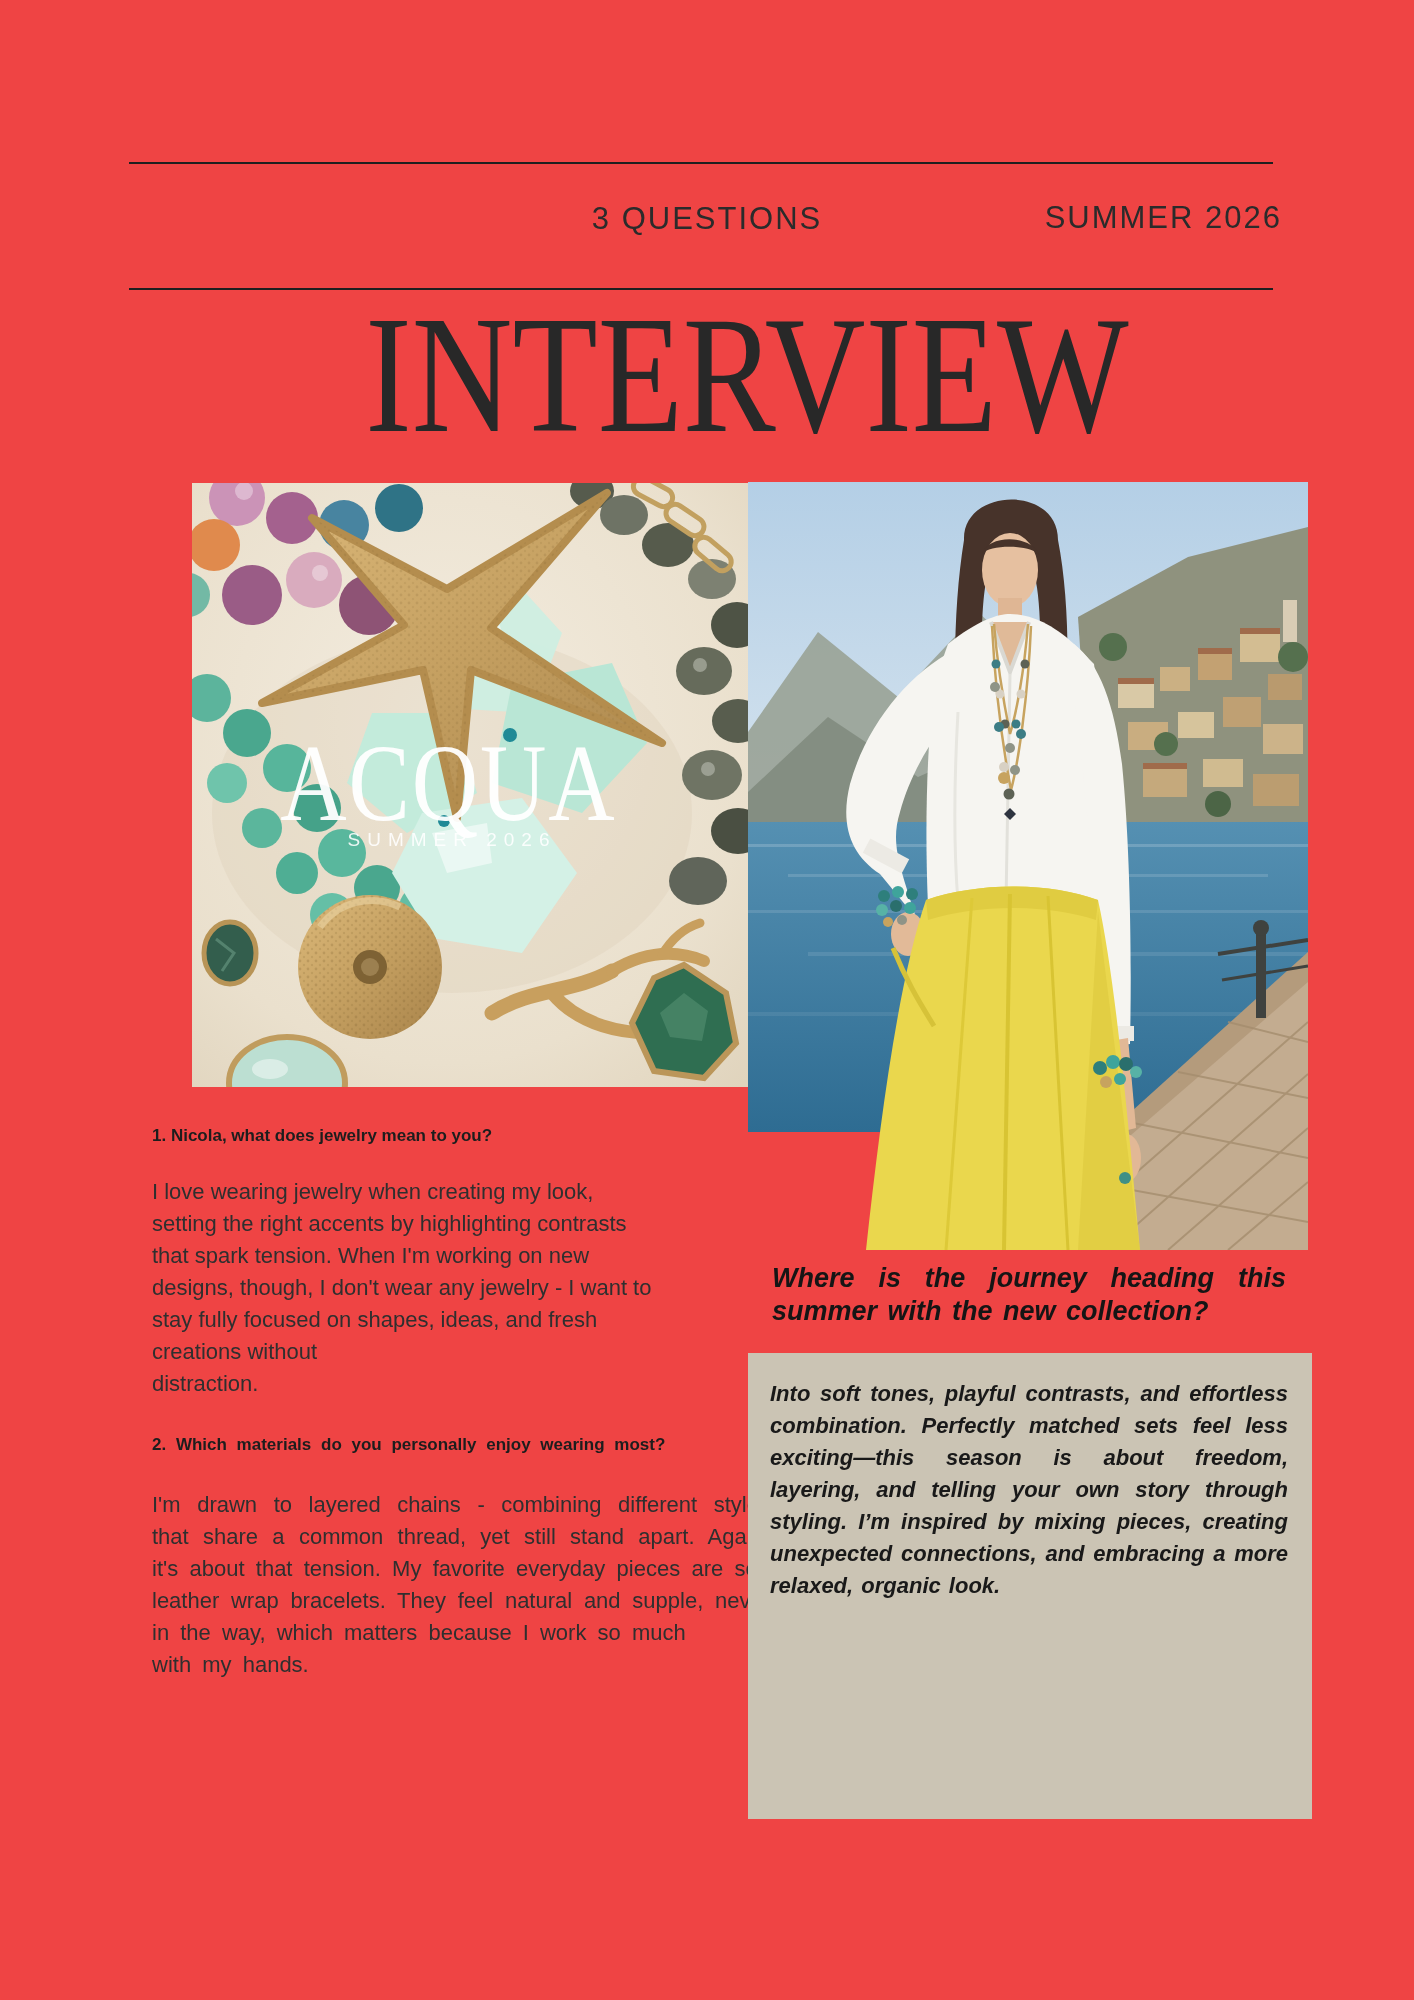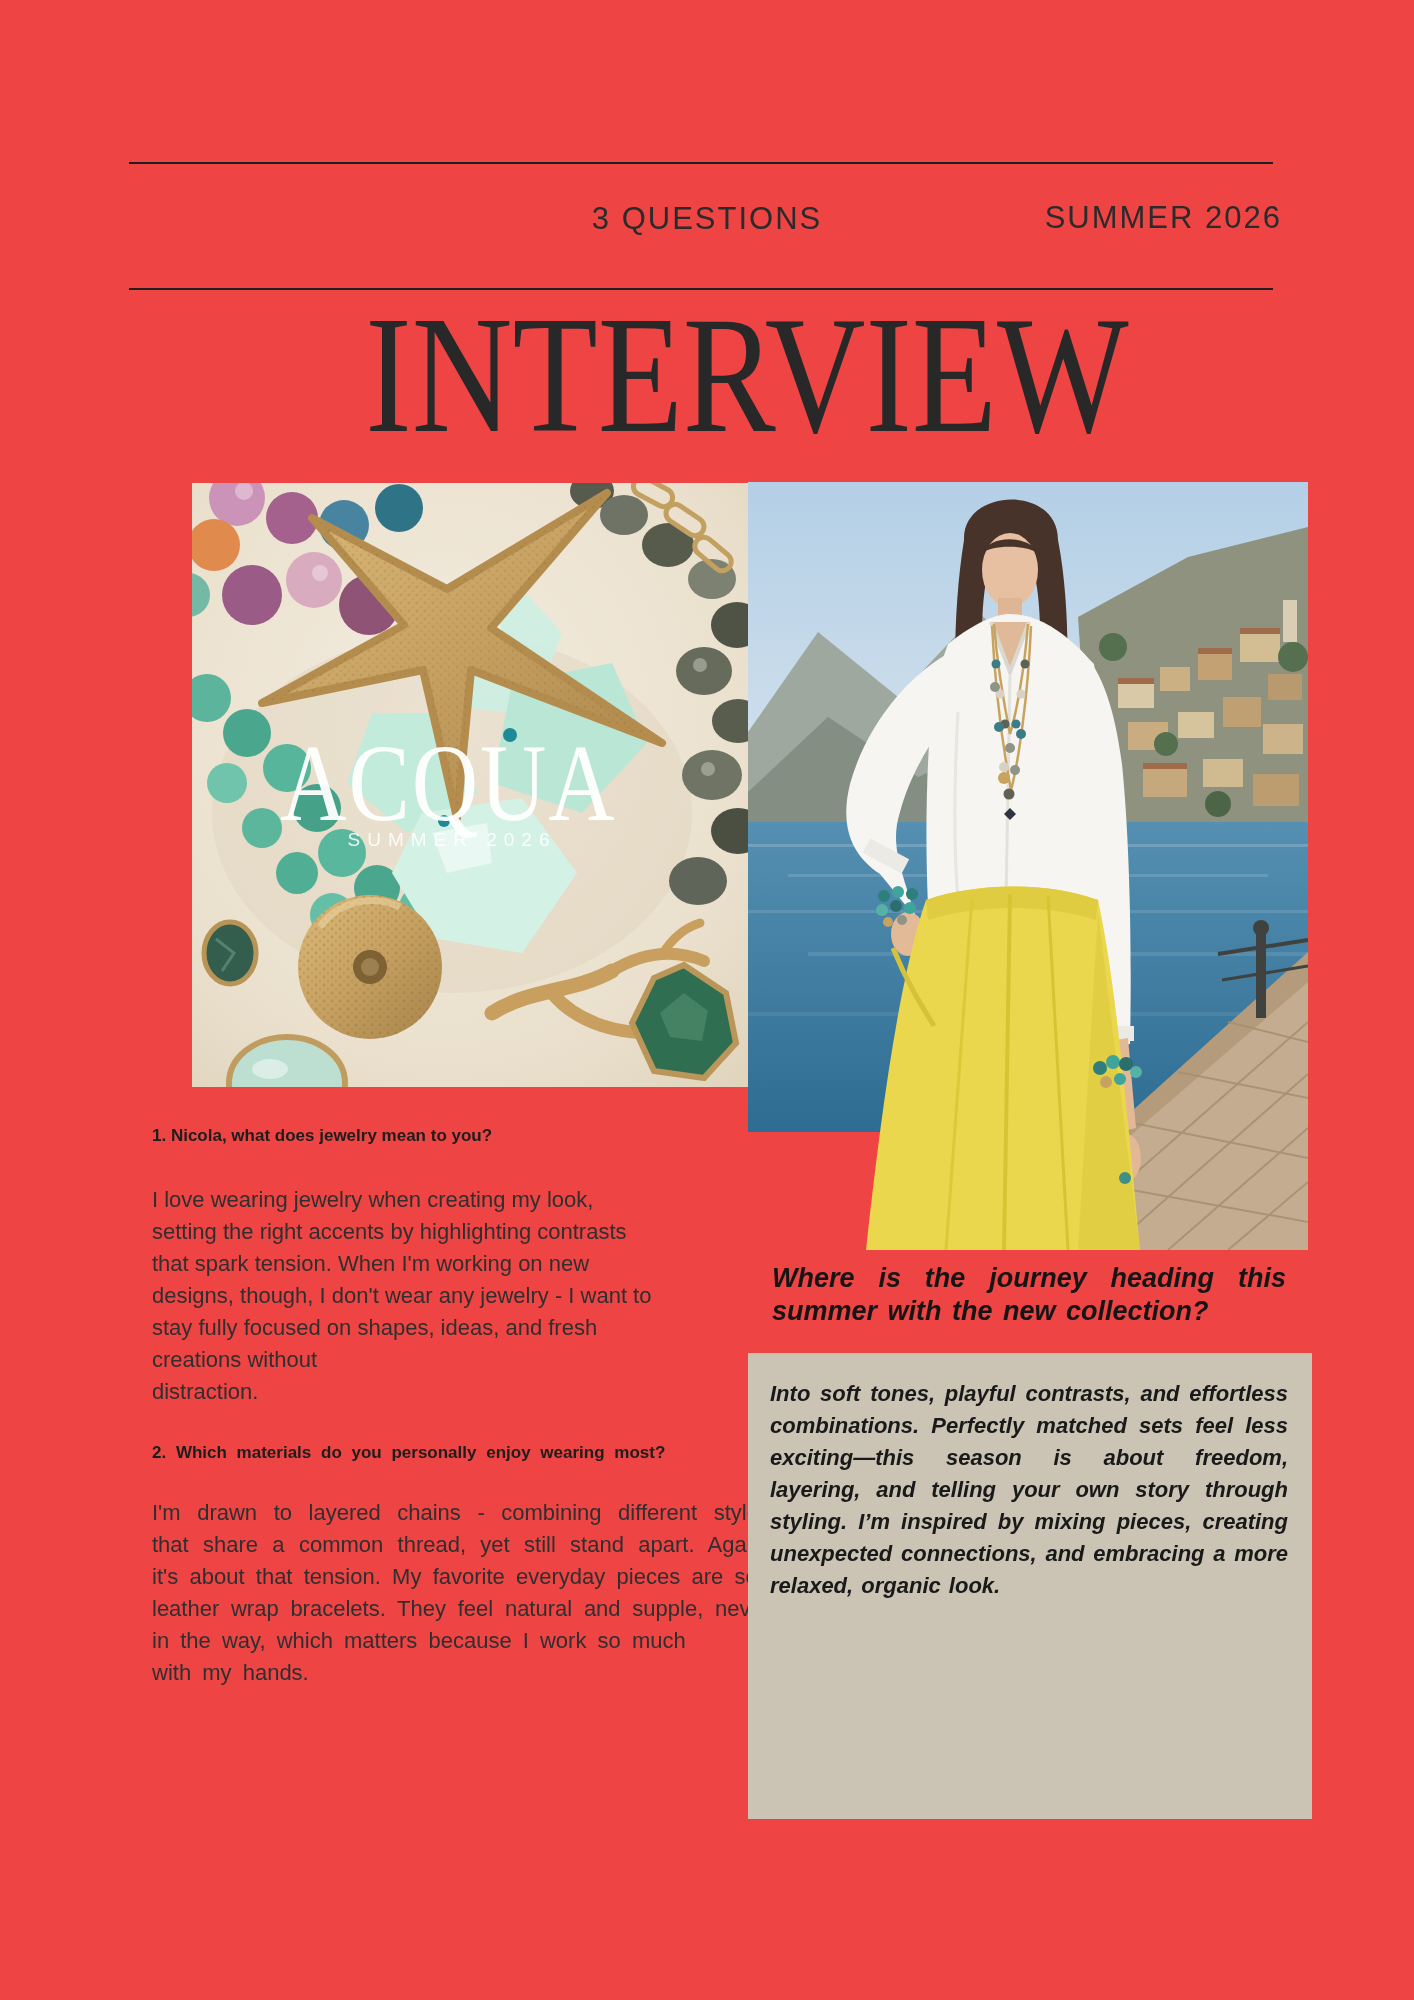--- a/index.html
+++ b/index.html
@@ -19,21 +19,21 @@
   .cover-brand{position:absolute;top:243px;left:0;width:100%;text-align:center;
         font-family:"Liberation Serif",serif;font-size:100px;line-height:115px;letter-spacing:2px;
         color:rgba(255,255,255,0.95);transform:scale(0.92,1.1);}
   .cover-edition{position:absolute;top:346px;left:0;width:100%;text-align:center;
         font-size:19px;line-height:22px;letter-spacing:7px;padding-left:7px;box-sizing:border-box;
         color:rgba(255,255,255,0.88);}
   .qa-left{position:absolute;left:152px;top:1120px;width:618px;}
   .q{margin:0;font-size:17px;font-weight:700;line-height:32px;color:#1d1d1d;}
   .q2{text-align:justify;word-spacing:5px;margin-top:29px;}
   .a{margin:0;font-size:22px;line-height:32px;color:#2f2f2f;}
-  .a1{margin-top:32px;white-space:pre-line;}
+  .a1{margin-top:24px;white-space:pre-line;}
   .a2{margin-top:28px;white-space:pre-line;text-align:justify;word-spacing:5px;}
   .photo{position:absolute;left:748px;top:482px;width:560px;height:768px;overflow:hidden;}
   .photo svg{display:block;}
   .q3{position:absolute;left:772px;top:1262px;width:514px;margin:0;
         font-size:27px;font-weight:700;font-style:italic;line-height:33px;
         text-align:justify;word-spacing:3px;color:#151515;}
   .panel{position:absolute;left:748px;top:1353px;width:564px;height:466px;background:#cbc4b4;
         box-sizing:border-box;padding:25px 24px 0 22px;}
   .panel p{margin:0;font-size:22px;font-weight:700;font-style:italic;line-height:32px;
         text-align:justify;word-spacing:2px;color:#191919;}
@@ -336,16 +336,16 @@
             <circle cx="372" cy="597" r="6" fill="#3fa49b"></circle>
         </g>
         <circle cx="377" cy="696" r="6" fill="#3f8f86"></circle>
       </g>
     </svg>
   </div>
 
   <h2 class="q3">Where is the journey heading this summer with the new collection?</h2>
 
   <div class="panel">
-    <p>Into soft tones, playful contrasts, and effortless combinations. Perfectly matched sets feel less exciting—this season is about freedom, layering, and telling your own story through styling. I’m inspired by mixing pieces, creating unexpected connections, and embracing a more relaxed, organic look.</p>
+    <p>Into soft tones, playful contrasts, and effortless combination. Perfectly matched sets feel less exciting—this season is about freedom, layering, and telling your own story through styling. I’m inspired by mixing pieces, creating unexpected connections, and embracing a more relaxed, organic look.</p>
   </div>
 
 </div>
 
 </body></html>

